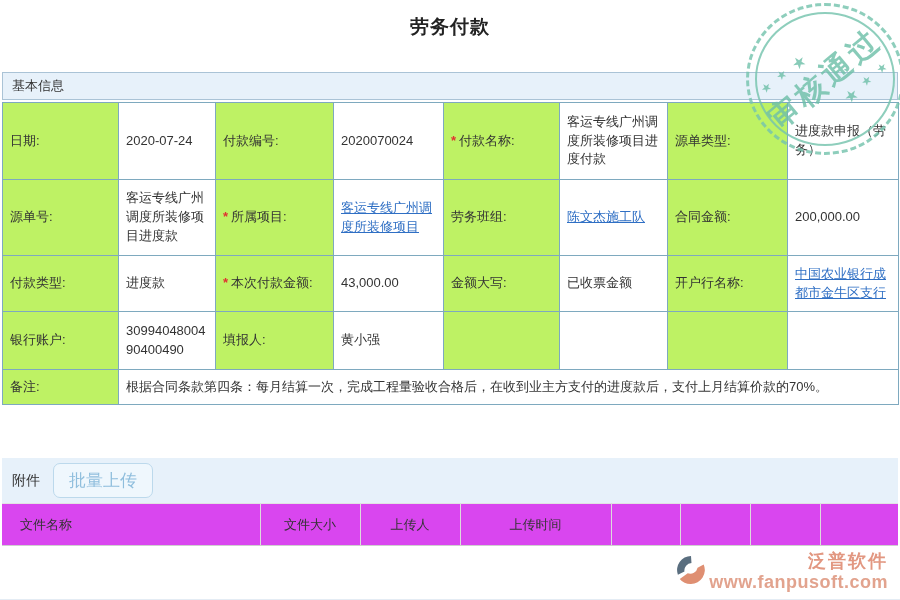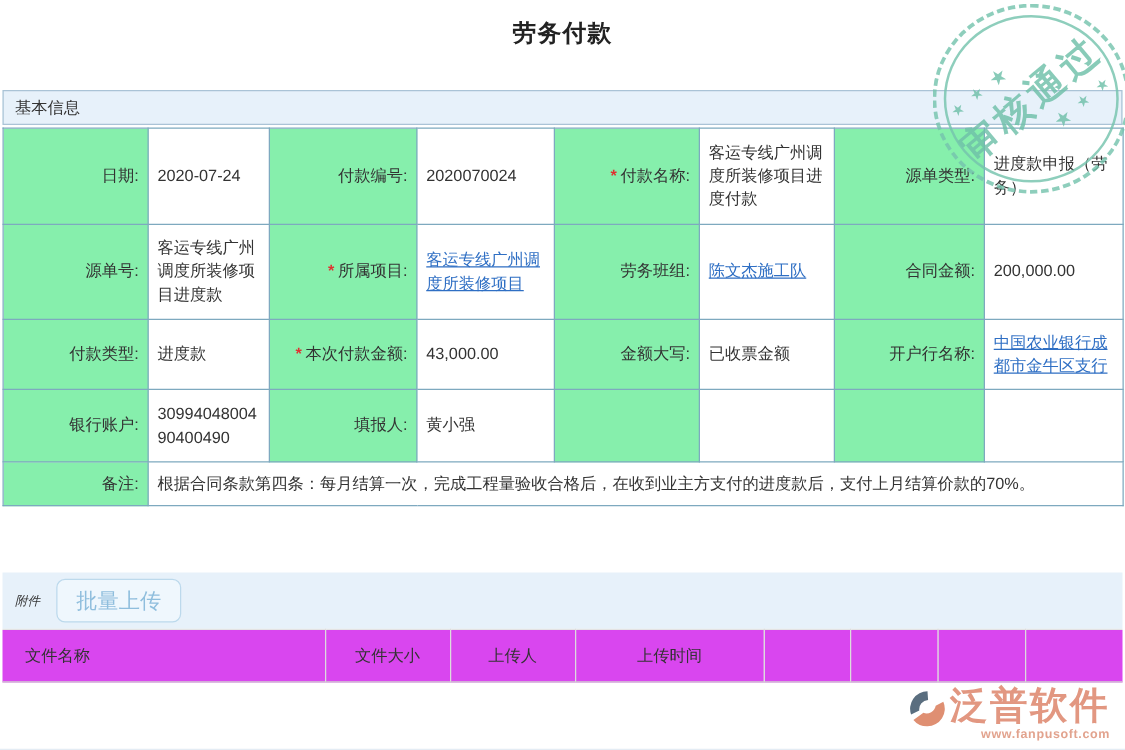--- a/index.html
+++ b/index.html
@@ -7,50 +7,50 @@
   body { font-family:"Liberation Sans","DejaVu Sans",sans-serif; color:#333; }
   .page { position:relative; width:900px; height:600px; overflow:hidden; background:#fff; border-bottom:1px solid #e4ecf4; }
 
   .page-title { position:absolute; top:14px; left:0; right:0; text-align:center; font-size:19px; font-weight:bold; color:#222; letter-spacing:1px; }
 
   
   .basic-box { position:absolute; left:2px; top:72px; width:896px; }
   .section-header { background:#e7f1fa; border:1px solid #aac3d6; height:28px; line-height:26px; padding-left:9px; font-size:13px; color:#333; margin-bottom:2px; }
   table.basic { width:896px; border-collapse:collapse; table-layout:fixed; }
   table.basic td { border:1px solid #7ea9bf; font-size:13px; color:#333; padding:4px 7px; line-height:1.45; word-break:break-all; vertical-align:middle; }
-  td.lbl { background:#86efac; text-align:right; white-space:normal; }
+  td.lbl { background:#bef264; white-space:normal; }
   td.val { background:#fff; text-align:left; }
   .req { color:#e03131; margin-right:3px; font-weight:bold; }
   a.cell-link { color:#2f6fc4; text-decoration:underline; cursor:pointer; }
 
   
   .attach-strip { position:absolute; left:2px; top:458px; width:896px; height:45px; background:#e7f1fa; display:flex; align-items:center; padding-left:10px; }
-  .attach-label { font-size:10px; color:#333;font-style:italic; }
+  .attach-label { font-size:14px; color:#333; }
   .batch-upload-btn { margin-left:13px; padding:5px 15px; font-size:17px; color:#8fbedd; background:#eff7fd; border:1px solid #bcd9ec; border-radius:7px; cursor:pointer; font-family:inherit; }
   table.files { position:absolute; left:2px; top:503px; width:896px; border-collapse:collapse; table-layout:fixed; }
   table.files th { height:42px; font-size:13px; font-weight:normal; color:#333; background:#d946ef; border-top:1px solid #e3e3e3; border-bottom:1px solid #cfcfcf; border-right:1px solid #dcdcdc; }
   table.files th:last-child { border-right:none; }
   th.fname { text-align:left; padding-left:18px; }
 
   
   .stamp { position:absolute; left:746px; top:3px; width:158px; height:152px; border:3px dashed #76c4ae; border-radius:50%; opacity:.82; z-index:5; pointer-events:none; }
   .stamp-inner { position:absolute; inset:6px; border:2px solid #76c4ae; border-radius:50%; }
   .stamp-rotor { position:absolute; inset:0; display:flex; flex-direction:column; justify-content:center; align-items:center; transform:rotate(-40deg); color:#6fc0a9; }
   .stamp-text { font-size:30px; font-weight:bold; letter-spacing:4px; white-space:nowrap; }
   .stars { display:flex; gap:9px; font-size:12px; line-height:1; }
   .stars .big { font-size:16px; }
   .stars-top { align-self:flex-start; margin-left:20px; margin-bottom:1px; }
   .stars-bottom { align-self:flex-end; margin-right:20px; margin-top:1px; }
 
   
   .brand { position:absolute; right:12px; bottom:6px; display:flex; align-items:flex-start; }
   .brand-icon { width:30px; height:30px; margin-top:4px; margin-right:3px; }
   .brand-texts { display:flex; flex-direction:column; align-items:flex-end; }
-  .brand-name { font-size:30px; font-weight:bold; color:#e29781; letter-spacing:2px; line-height:1.15; }
-  .brand-site { font-size:10px; color:#e2a38e; font-weight:bold; letter-spacing:.5px; }
+  .brand-name { font-size:18px; font-weight:bold; color:#e29781; letter-spacing:2px; line-height:1.15; }
+  .brand-site { font-size:18px; color:#e2a38e; font-weight:bold; letter-spacing:.5px; }
 </style>
 </head>
 <body>
 
 <div class="page">
 
   <div class="page-title">劳务付款</div>
 
   <div class="stamp">
     <div class="stamp-inner"></div>

